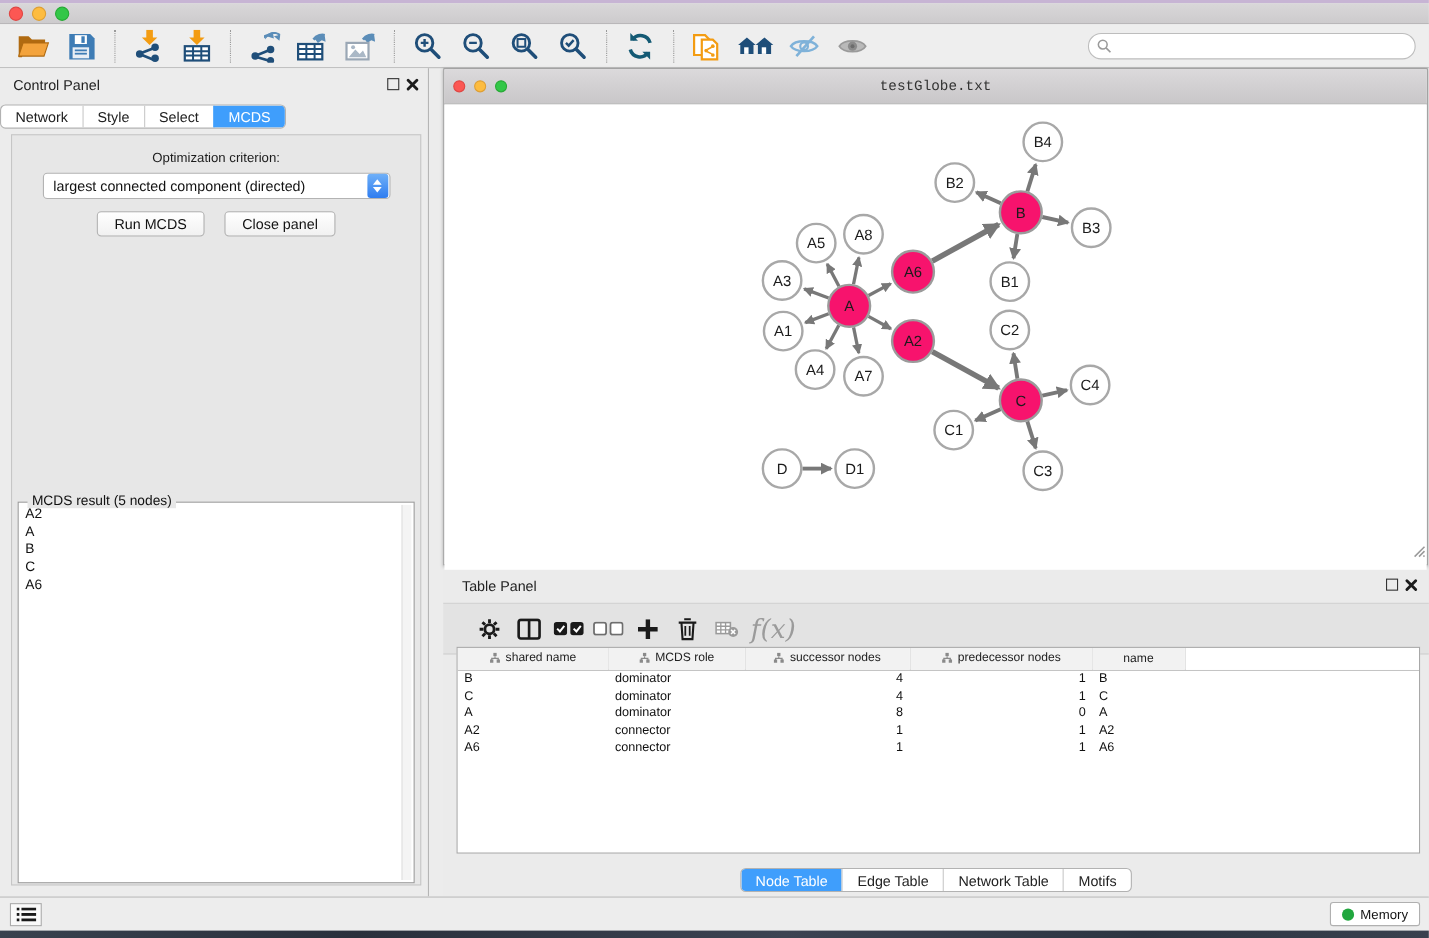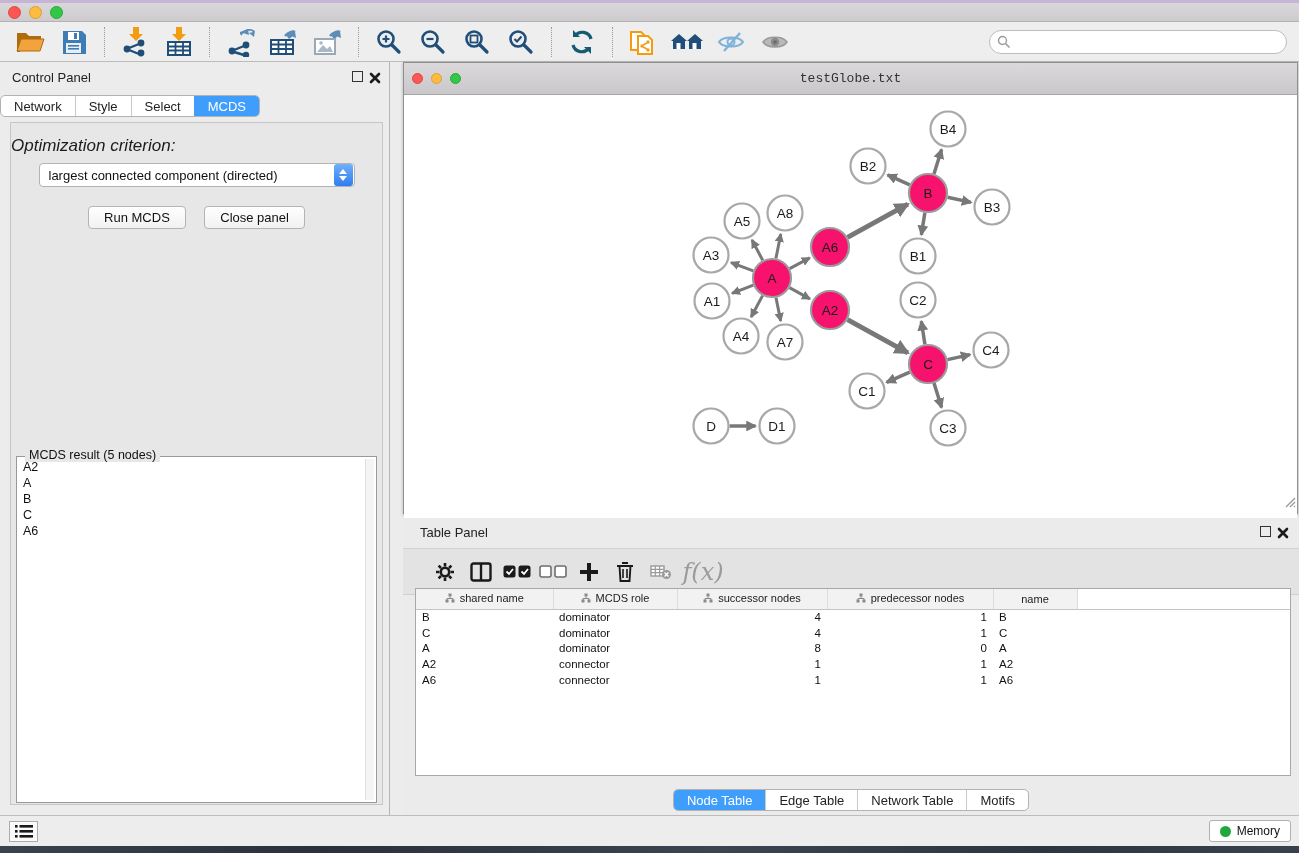--- a/index.html
+++ b/index.html
@@ -38,29 +38,29 @@
   .panel-close { position:absolute; top:8px; cursor:pointer; }
   .control-panel .panel-float { right:26px; } .control-panel .panel-close { right:8px; }
 
   .seg { display:inline-flex; border:1px solid #b2b2b2; border-radius:5px; overflow:hidden; background:#fff; height:22px; }
   .seg-item { padding:2px 13px; font-size:13px; color:#222; line-height:17px; cursor:pointer; white-space:nowrap; }
   .seg-item + .seg-item { border-left:1px solid #c9c9c9; }
   .seg-item.active { background:#3f9efc; color:#fff; border-color:#3f9efc; }
   .cp-tabs { position:absolute; top:33px; left:0; width:100%; text-align:left; }
 
   .cp-box { position:absolute; top:60px; left:10px; right:6px; bottom:10px; background:#e7e7e7; border:1px solid #c6c6c6; }
-  .opt-label { margin-top:13px; text-align:left; font-size:17px; color:#1c1c1c;font-style:italic; }
+  .opt-label { margin-top:13px; text-align:center; font-size:12px; color:#1c1c1c; }
   .dropdown { margin:7px auto 0 auto; width:316px; height:24px; background:#fff; border:1px solid #b3b3b3;
     border-radius:4px; display:flex; align-items:center; cursor:pointer; }
   .dropdown .val { flex:1; font-size:13px; padding-left:9px; color:#111; white-space:nowrap; overflow:hidden; }
   .dropdown .stepper { width:19px; height:22px; border-radius:3px; background:linear-gradient(#6fb0f8,#2f7df0);
     margin-right:1px; display:flex; flex-direction:column; align-items:center; justify-content:center; gap:2px; }
   .stepper .up { width:0; height:0; border-left:4px solid transparent; border-right:4px solid transparent; border-bottom:5px solid #fff; }
   .stepper .dn { width:0; height:0; border-left:4px solid transparent; border-right:4px solid transparent; border-top:5px solid #fff; }
-  .btn-row { margin-top:19px; text-align:center; }
+  .btn-row { margin-top:11px; text-align:center; }
   .mac-btn { display:inline-block; background:linear-gradient(#ffffff,#f1f1f1); border:1px solid #b4b4b4;
     border-radius:4px; padding:3px 15px; font-size:13px; color:#111; margin:0 7px; cursor:pointer; }
 
   .mcds-fieldset { position:absolute; top:333px; left:5px; right:5px; height:347px; border:1px solid #999;
     background:#fff;padding-left:16px; }
   .mcds-legend { position:absolute; top:-9px; left:8px; background:#e7e7e7; padding:0 4px; font-size:12.5px; color:#111; }
   .mcds-list { position:absolute; inset:2px 12px 2px 2px; overflow:hidden; }
   .mcds-item { font-size:12.5px; line-height:16px; padding-left:4px; color:#111; cursor:default; }
   .mcds-scroll { position:absolute; top:2px; bottom:2px; right:2px; width:9px; background:#f4f4f4; border-left:1px solid #e0e0e0; }
 

